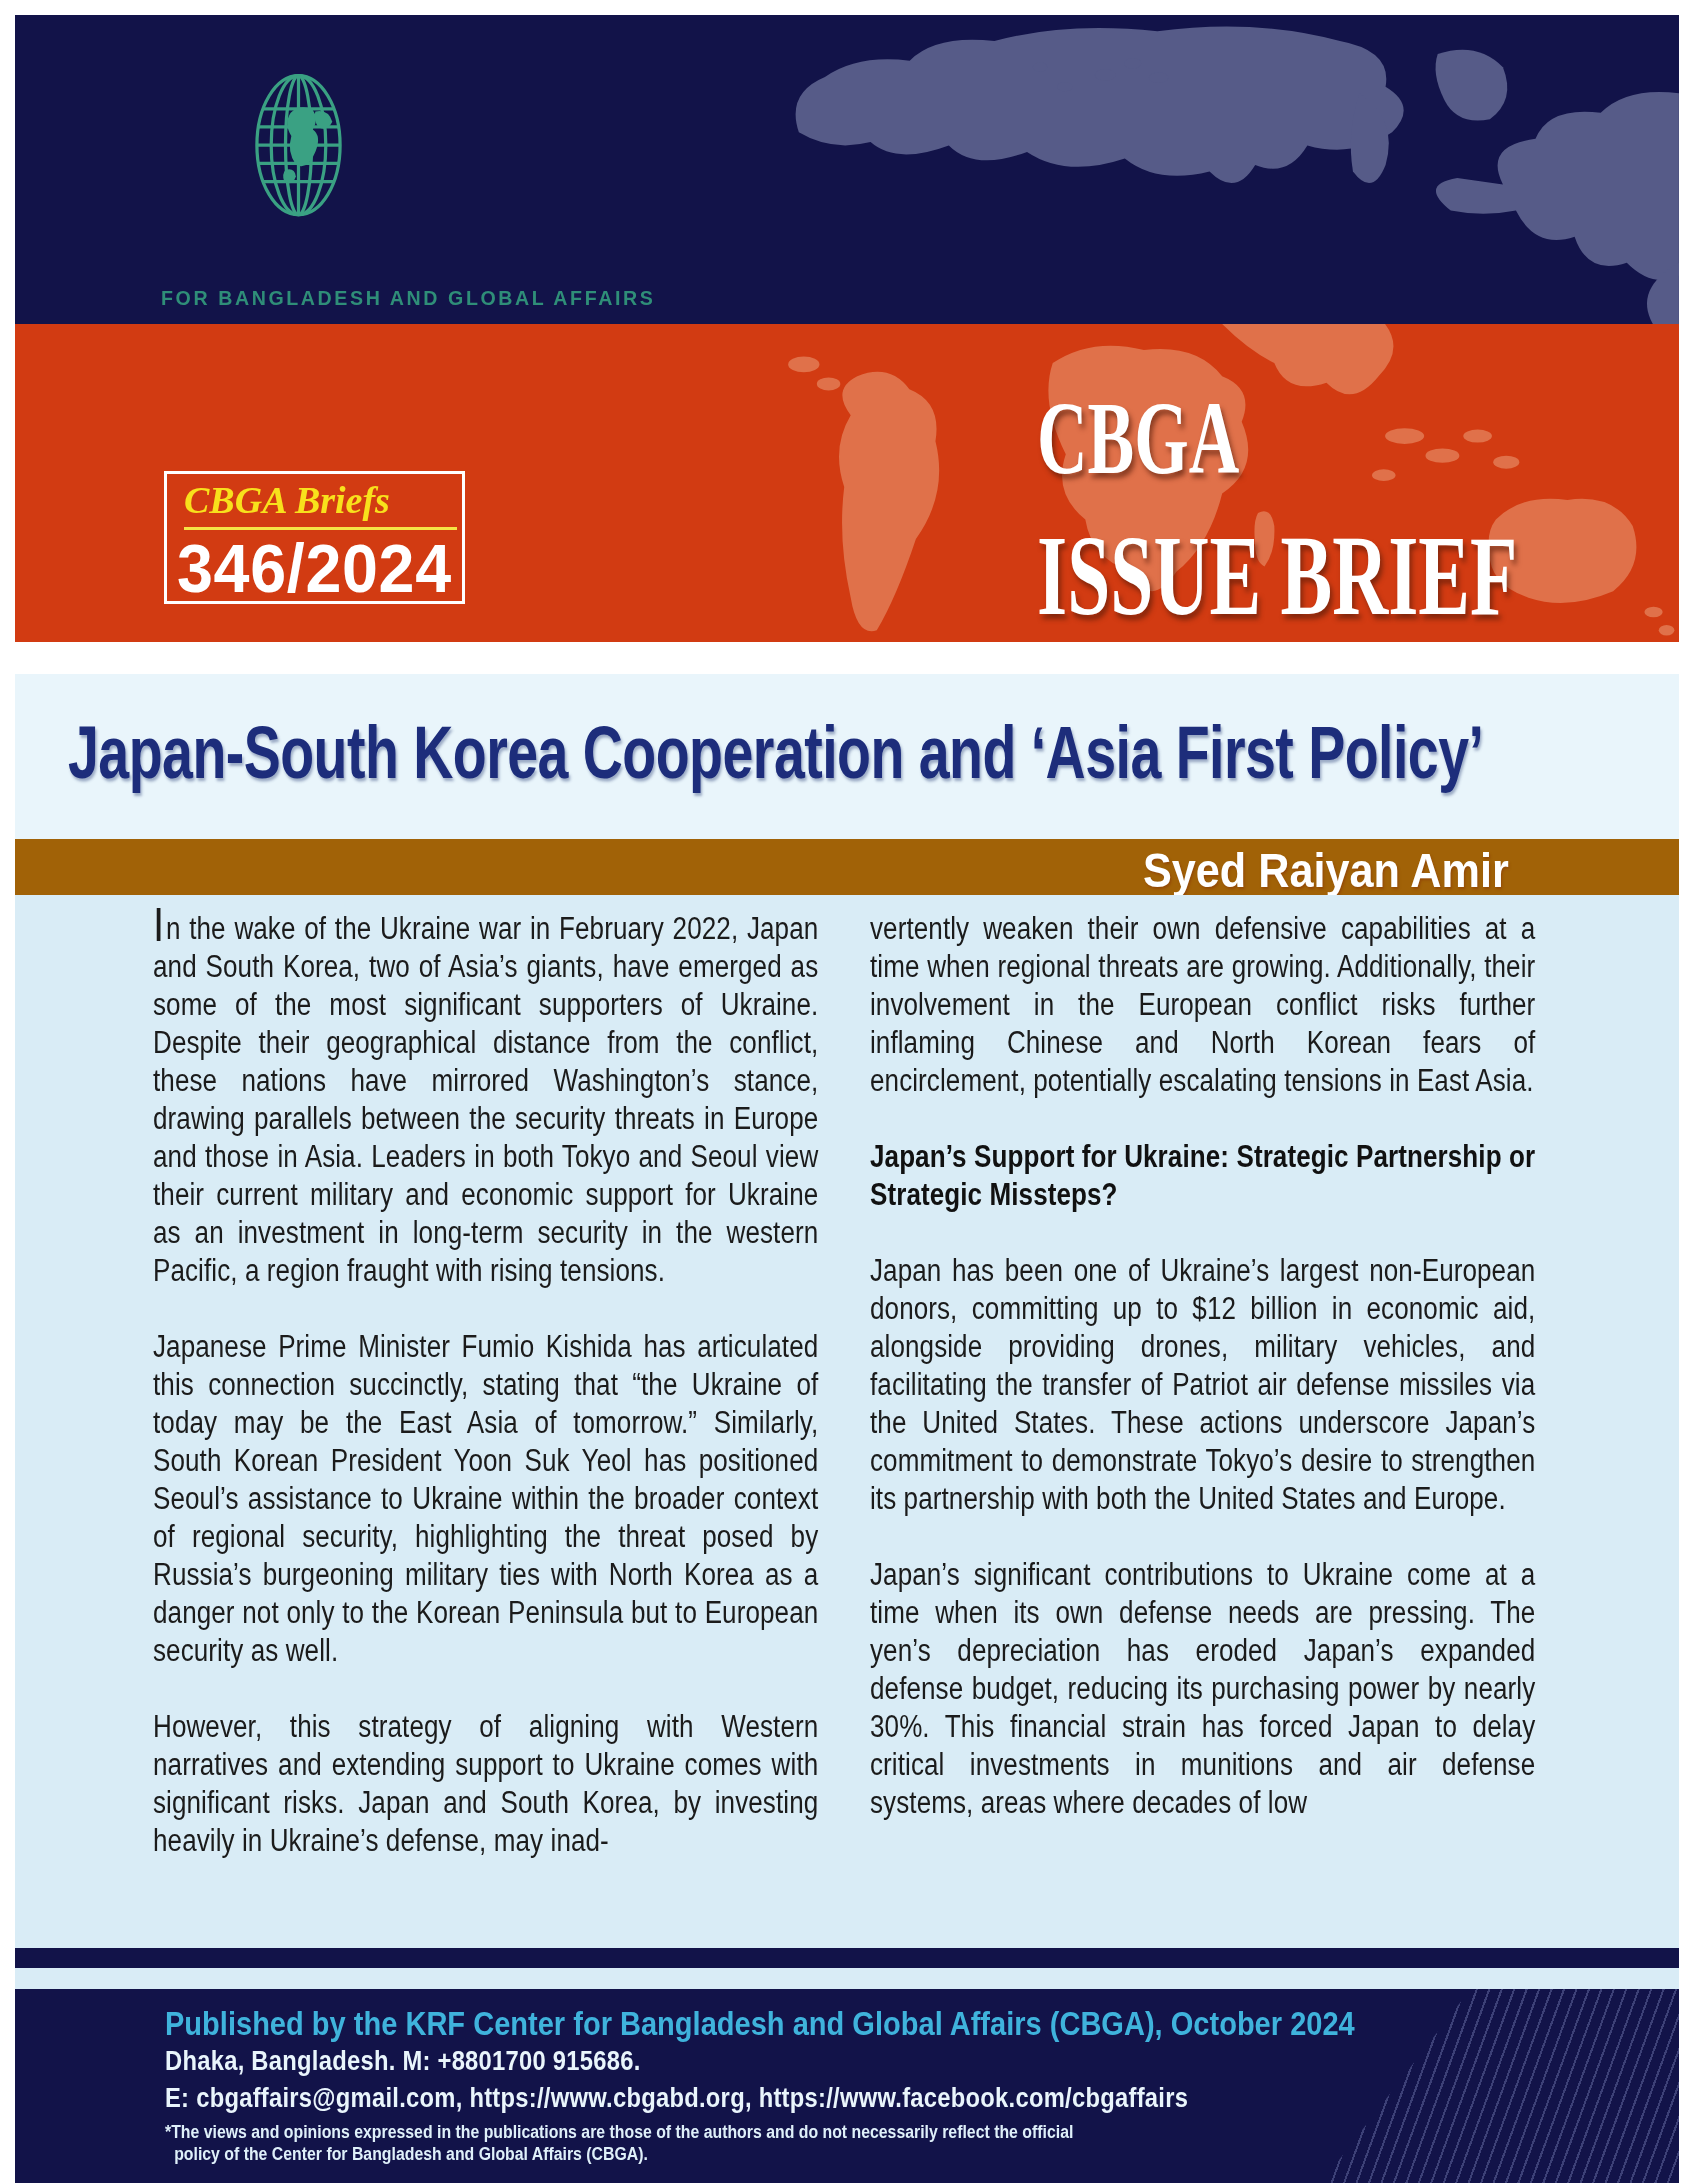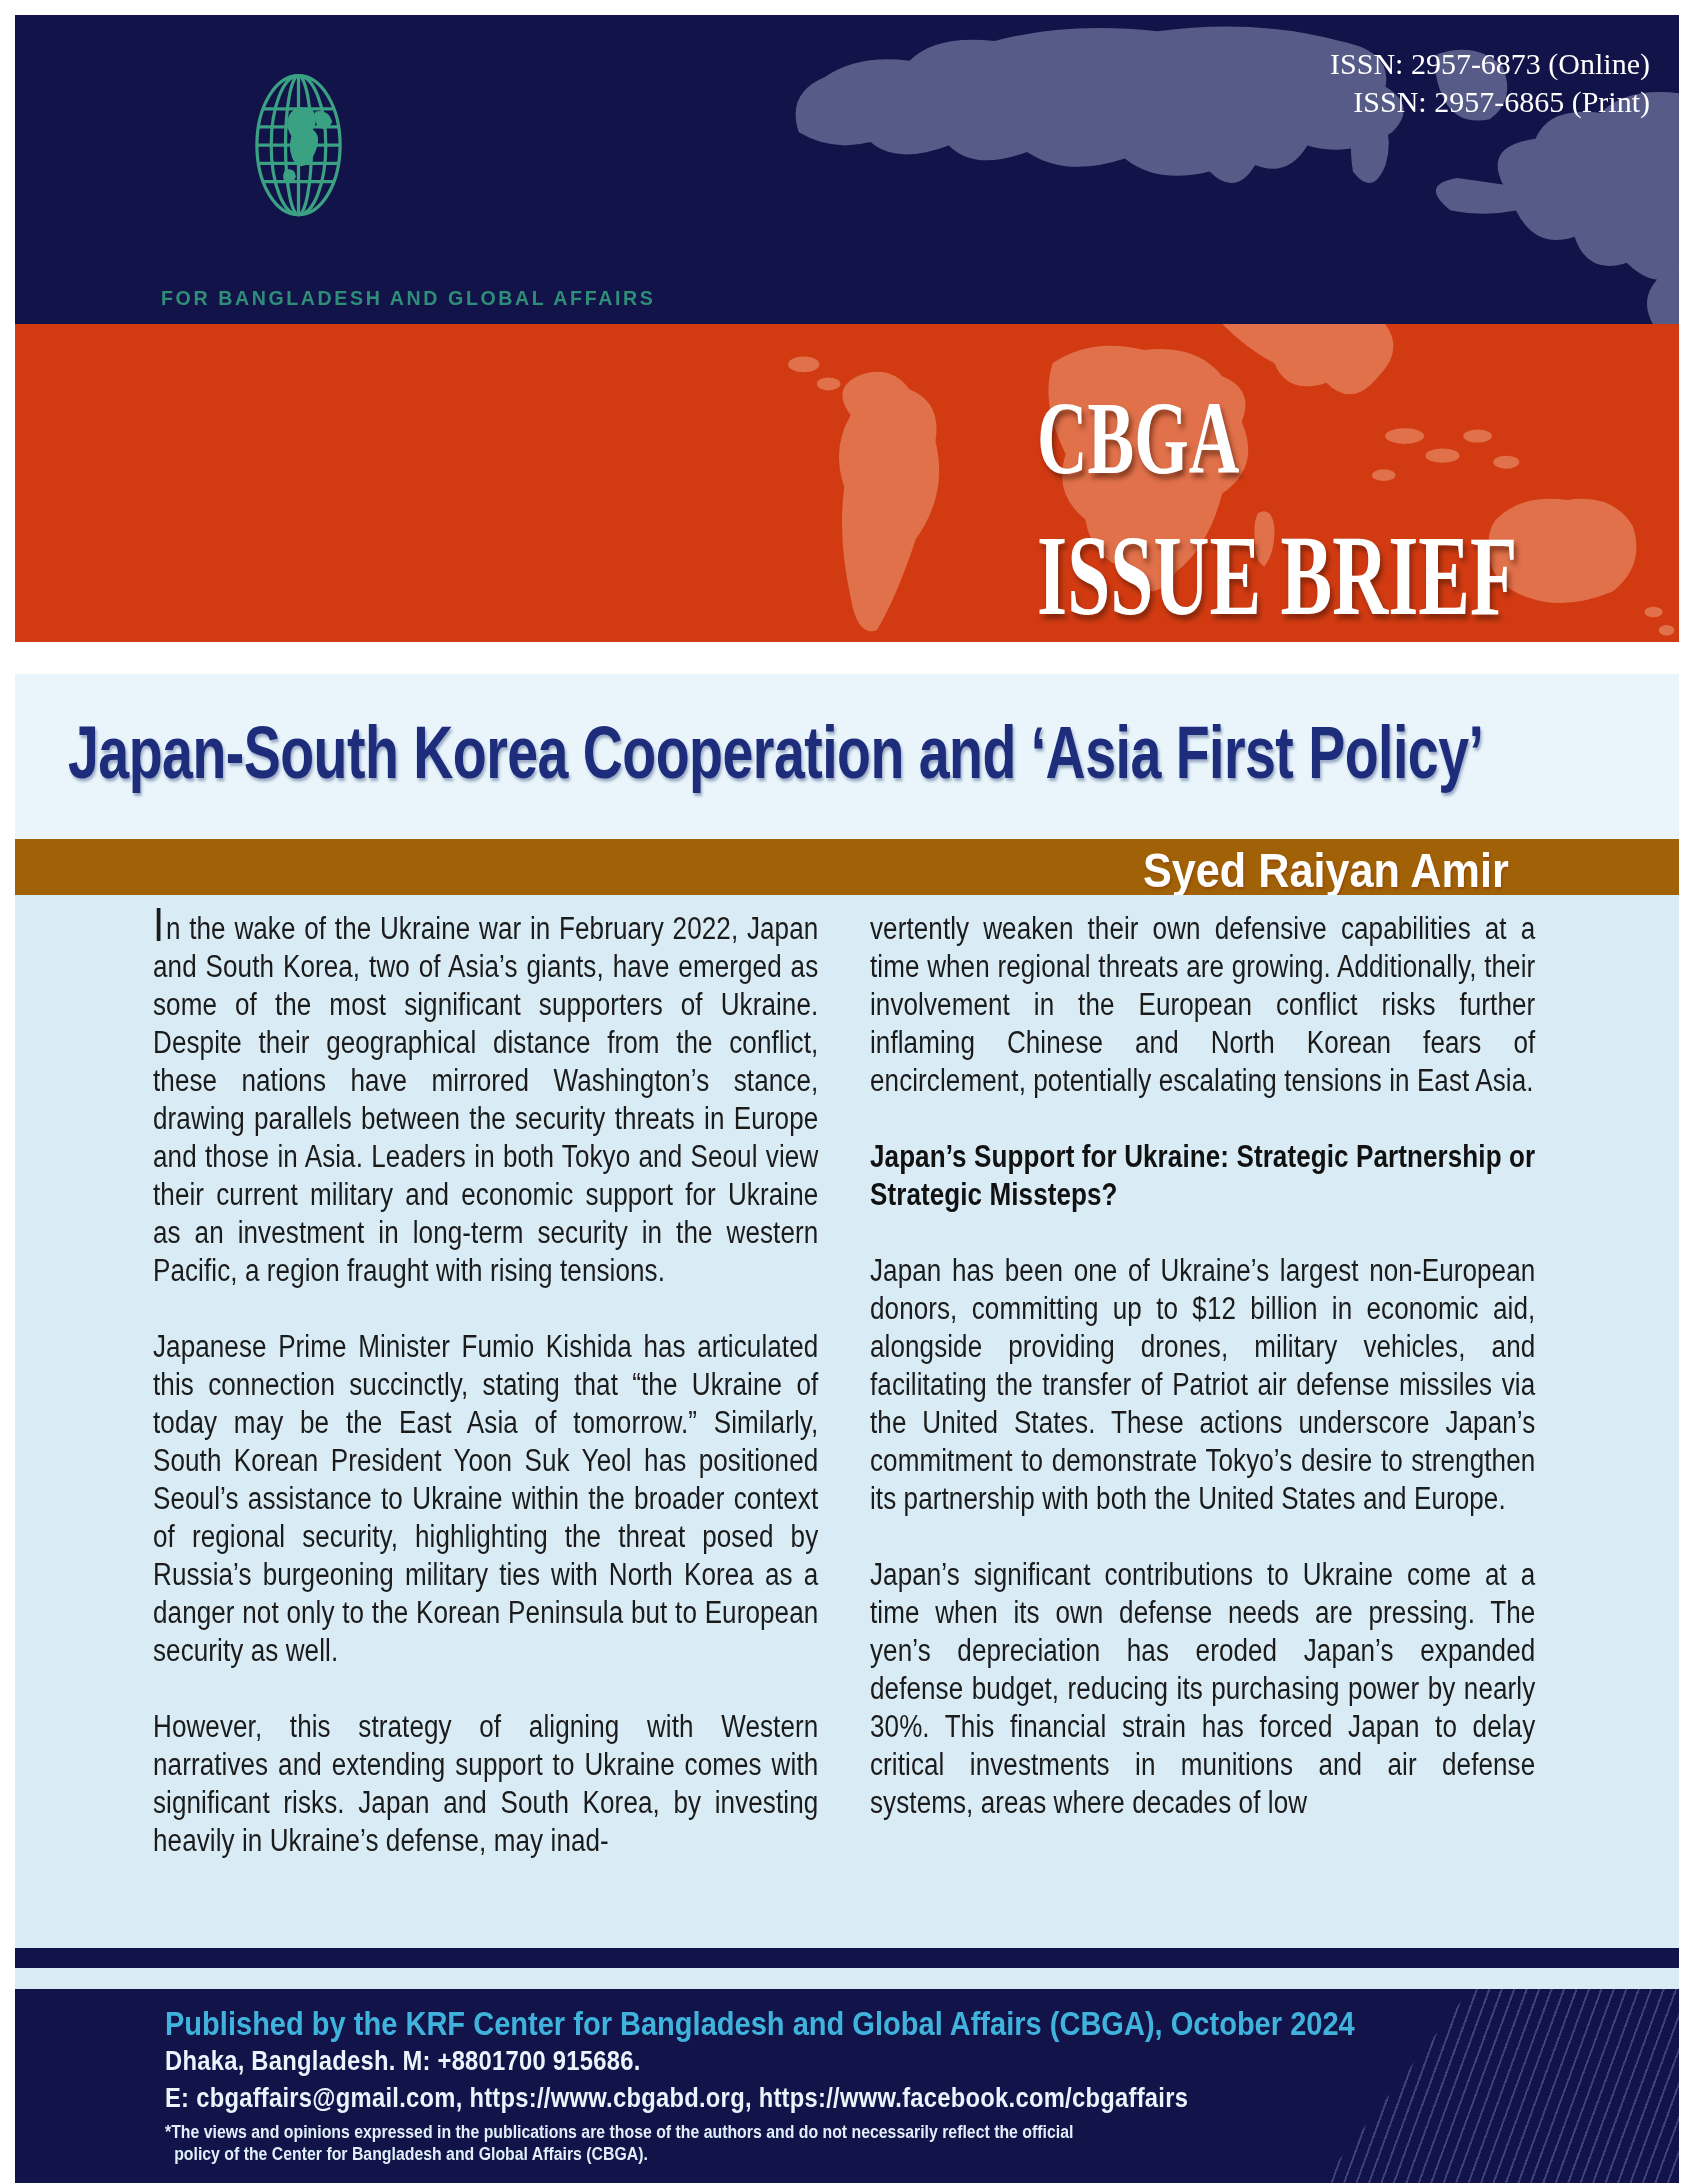--- a/index.html
+++ b/index.html
@@ -82,24 +82,20 @@
         <ellipse cx="620" cy="92" rx="16" ry="9"></ellipse>
         <ellipse cx="662" cy="74" rx="13" ry="8"></ellipse>
         <ellipse cx="702" cy="96" rx="15" ry="8"></ellipse>
         <ellipse cx="558" cy="110" rx="12" ry="7"></ellipse>
         <ellipse cx="520" cy="80" rx="11" ry="7"></ellipse>
         <path d="M1130,60 Q1190,40 1230,80 Q1250,130 1210,160 Q1160,170 1140,130 Q1120,90 1130,60 Z"></path>
         <path d="M1500,120 Q1420,110 1380,150 Q1300,140 1280,190 Q1200,200 1230,260 L1160,250 Q1100,260 1150,300 Q1200,310 1250,300 Q1280,360 1340,340 Q1360,400 1420,380 Q1460,420 1500,400 Z"></path>
         <path d="M1500,380 Q1430,420 1460,474 L1500,474 Z"></path>
       </svg>
 
-      <div class="issn">
-        <div>ISSN: 2957-6873 (Online)</div>
-        <div>ISSN: 2957-6865 (Print)</div>
-      </div>
 
       <svg class="globe" width="91" height="147" viewBox="0 0 140 225">
         <g stroke="#3aa183" stroke-width="5" fill="none">
           <ellipse cx="70" cy="112" rx="64" ry="107"></ellipse>
           <ellipse cx="70" cy="112" rx="42" ry="107"></ellipse>
           <ellipse cx="70" cy="112" rx="20" ry="107"></ellipse>
           <line x1="70" y1="5" x2="70" y2="219"></line>
           <line x1="16" y1="56" x2="124" y2="56"></line>
           <line x1="7" y1="84" x2="133" y2="84"></line>
           <line x1="6" y1="112" x2="134" y2="112"></line>
@@ -127,20 +123,25 @@
         <ellipse cx="1180" cy="172" rx="30" ry="12"></ellipse>
         <ellipse cx="1238" cy="202" rx="26" ry="11"></ellipse>
         <ellipse cx="1292" cy="172" rx="22" ry="10"></ellipse>
         <ellipse cx="1336" cy="212" rx="20" ry="10"></ellipse>
         <ellipse cx="1148" cy="232" rx="18" ry="9"></ellipse>
         <path d="M1320,300 Q1360,260 1430,270 Q1500,260 1530,310 Q1550,370 1500,410 Q1430,440 1370,420 Q1310,400 1310,350 Q1305,320 1320,300 Z"></path>
         <ellipse cx="1562" cy="442" rx="14" ry="8"></ellipse>
         <ellipse cx="1582" cy="470" rx="12" ry="8"></ellipse>
       </svg>
 
+      <div class="briefbox">
+        <div class="bb-label">CBGA Briefs</div>
+        <div class="bb-rule"></div>
+        <div class="bb-num">346/2024</div>
+      </div>
 
       <div class="mast">
         <div class="mast-org">CBGA</div>
         <div class="mast-pub">ISSUE BRIEF</div>
       </div>
     </section>
 
     <section class="titleband">
       <h1>Japan-South Korea Cooperation and ‘Asia First Policy’</h1>
     </section>

